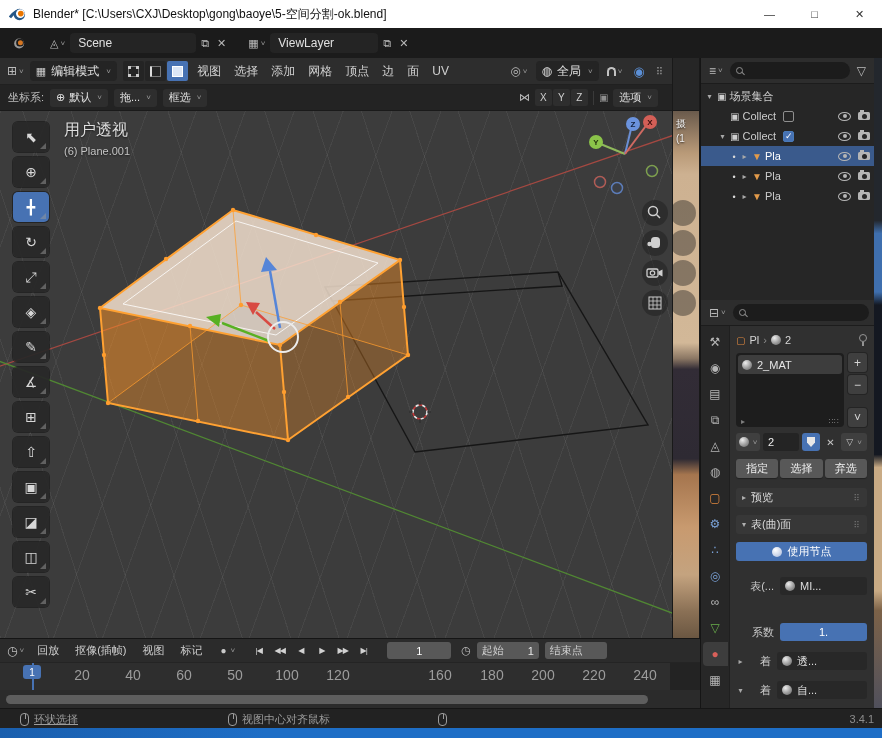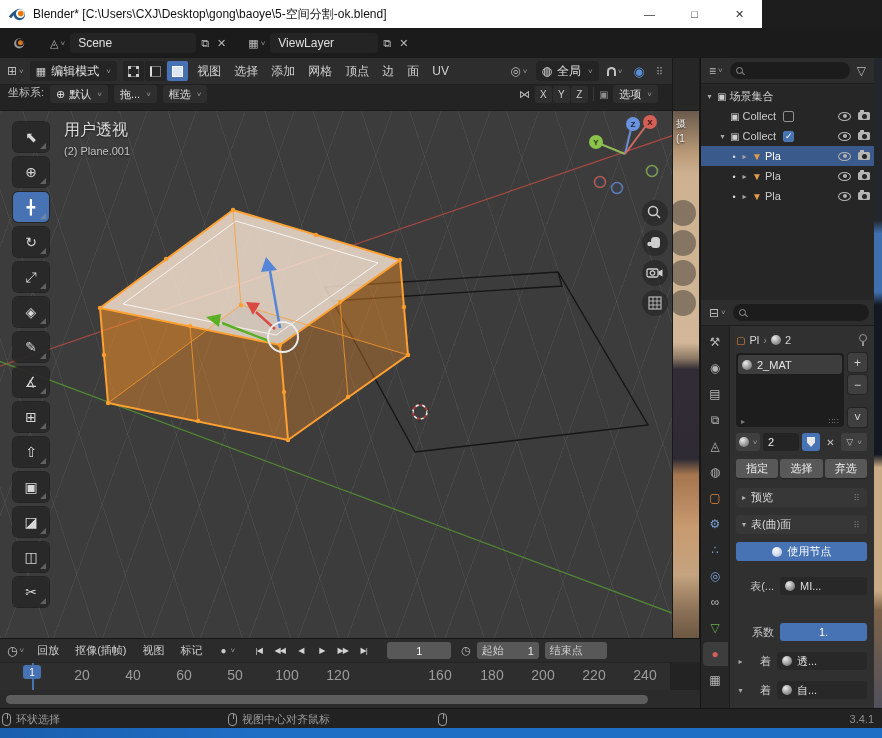--- a/index.html
+++ b/index.html
@@ -1,21 +1,21 @@
 <!DOCTYPE html>
 <html><head>
 <meta charset="utf-8">
 <style>
 *{box-sizing:border-box;margin:0;padding:0}
 html,body{width:882px;height:738px}
 body{position:relative;overflow:hidden;background:#1d1d1d;font-family:"Liberation Sans","DejaVu Sans",sans-serif;color:#d0d0d0;font-size:12px}
 .reg{position:absolute}
 
 
-.titlebar{left:0;top:0;width:762px;height:28px;background:#fff;display:flex;align-items:center;color:#111}
+.titlebar{left:0;top:0;width:882px;height:28px;background:#fff;display:flex;align-items:center;color:#111}
 .logo{width:17px;height:17px;margin:0 7px 0 9px;display:inline-flex;flex:none}
 .title{white-space:nowrap;font-size:12px}
 .win-btns{margin-left:auto;display:flex;height:100%}
 .win-btn{width:45px;height:100%;display:flex;align-items:center;justify-content:center;font-size:11px;color:#333}
 
 
 .topbar{left:0;top:28px;width:882px;height:30px;background:#1b1b1b;display:flex;align-items:center;padding-left:4px;color:#d4d4d4}
 .tb-logo{width:15px;height:15px;margin:0 6px;display:inline-flex;flex:none}
 .menus,.vh-menus,.tl-menus{display:flex}
 .menu-item{padding:0 8px;line-height:30px;white-space:nowrap}
@@ -35,21 +35,21 @@
 .mode-ic{color:#c9c9c9;font-size:11px}
 .selmode{display:flex;gap:1px;margin-left:3px}
 .sm-btn{width:21px;height:20px;background:#242424;display:flex;align-items:center;justify-content:center;border-radius:2px}
 .sm-btn.active{background:#4772b3}
 .vh-menus .menu-item{padding:0 6.5px;line-height:27px;font-size:12px}
 .right-cluster{margin-left:auto;display:flex;align-items:center;gap:5px;padding-right:2px}
 .magnet{width:9px;height:9px;border:2px solid #c2c2c2;border-bottom:none;border-radius:5px 5px 0 0;display:inline-block}
 .falloff{color:#5b8fd6;font-size:13px}
 .gridic{color:#8f8f8f;font-size:10px}
 
-.vp-tools{left:0;top:85px;width:672px;height:26px;background:#232323;display:flex;align-items:flex-start;gap:6px;padding:0 8px;font-size:11px;color:#bdbdbd;border-bottom:1px solid #1a1a1a;overflow:hidden}
+.vp-tools{left:0;top:85px;width:672px;height:26px;background:#232323;display:flex;align-items:center;gap:6px;padding:0 8px;font-size:11px;color:#bdbdbd;border-bottom:1px solid #1a1a1a;overflow:hidden}
 .dd.small{height:18px;border-radius:3px;background:#2e2e2e;gap:4px;font-size:11px}
 .mid-cluster{margin-left:auto;display:flex;align-items:center;gap:5px;padding-right:6px}
 .axis-btns{display:flex;gap:1px}
 .ax-btn{width:17px;height:17px;background:#2e2e2e;border-radius:2px;display:flex;align-items:center;justify-content:center;color:#cfcfcf;font-size:10px}
 .vsep{width:1px;height:14px;background:#3a3a3a}
 
 
 .canvas{left:0;top:111px;width:672px;height:527px;background-color:#3c3c3c;background-image:repeating-linear-gradient(72deg,rgba(255,255,255,0.055) 0 1px,transparent 1px 46px),repeating-linear-gradient(110deg,rgba(255,255,255,0.05) 0 1px,transparent 1px 46px);overflow:hidden}
 .scene-svg{position:absolute;left:0;top:0}
 .vp-info{position:absolute;left:64px;top:7px;line-height:1.55;text-shadow:0 1px 2px rgba(0,0,0,.6)}
@@ -403,21 +403,21 @@
       <g>
         <circle cx="655" cy="192" r="13" fill="rgba(30,30,30,0.5)"></circle>
         <rect x="649" y="186" width="12" height="12" fill="none" stroke="#cfcfcf"></rect>
         <path d="M653 186 v12 M657 186 v12 M649 190 h12 M649 194 h12" stroke="#cfcfcf" stroke-width="0.8" fill="none"></path>
       </g>
     </g>
   </svg>
 
   <div class="vp-info">
     <div class="l1">用户透视</div>
-    <div class="l2">(2) Plane.001</div>
+    <div class="l2">(6) Plane.001</div>
   </div>
 
   <div class="toolbar">
 
   <div class="tool-btn">
         <span>⬉</span>
       </div>
       <div class="tool-btn">
         <span>⊕</span>
       </div>
@@ -786,21 +786,21 @@
     <div class="cf-tag">1</div>
   </div>
   <div class="tl-scroll">
     <div class="scroll-thumb"></div>
   </div>
 </div>
 
 <div class="reg statusbar">
   <div>
 
-      <div class="sb-item" style="left: 2px;">
+      <div class="sb-item" style="left: 20px; text-decoration: underline;">
         <span class="mouse"></span>
         <span>环状选择</span>
       </div>
 
       <div class="sb-item" style="left: 228px;">
         <span class="mouse"></span>
         <span>视图中心对齐鼠标</span>
       </div>
 
       <div class="sb-item" style="left: 438px;">

